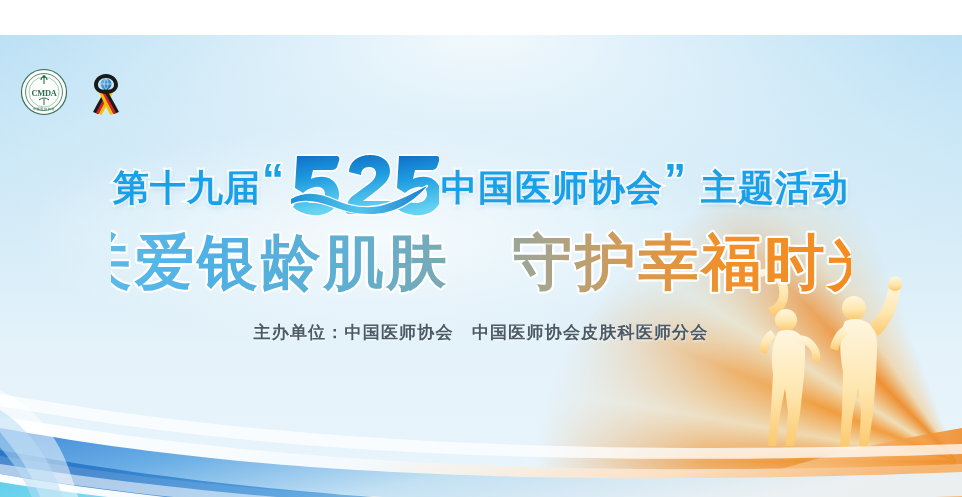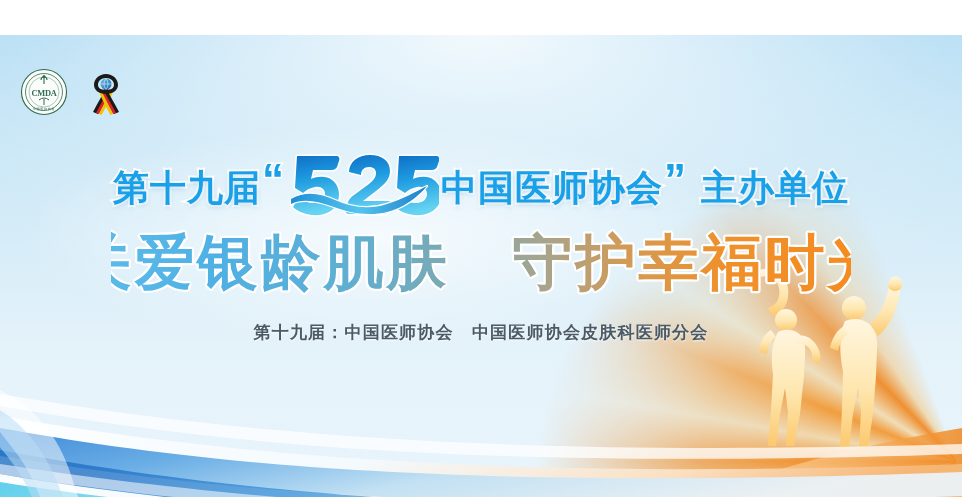--- a/index.html
+++ b/index.html
@@ -343,36 +343,36 @@
 
           <path d="M112 6 L149 6 C152 6 153 8 152 11 L150 17 C149 19 147 20 145 20 L128 20 L126 29
                    C133 26 142 26 147 30 C154 35 156 45 152 54 C148 62 138 66 127 65 C119 64 112 61 108 57
                    L114 47 C118 51 123 53 129 53 C136 53 140 49 140 44 C140 39 136 36 130 37
                    C125 38 121 40 118 43 L110 38 Z"></path>
         </g>
 
         <path d="M4 49 C20 40 34 44 48 50 C64 57 82 60 100 54 C116 49 128 42 140 36
                  C130 48 116 58 100 62 C80 67 60 62 44 56 C30 51 16 48 4 54 Z" fill="url(#gWave)" stroke="#FFFFFF" stroke-width="2.4" paint-order="stroke" stroke-linejoin="round"></path>
       </svg>
-    </span><span class="hl-part">中国医师协会</span><span class="hl-quote hl-q-close">”</span><span class="hl-part" style="margin-left:14px;">主办单位</span>
+    </span><span class="hl-part">中国医师协会</span><span class="hl-quote hl-q-close">”</span><span class="hl-part" style="margin-left:14px;">主题活动</span>
   </div>
 
   <div id="slogan">
     <svg width="740" height="78" viewBox="0 0 740 78" xmlns="http://www.w3.org/2000/svg">
       <defs>
         <linearGradient id="sloganGrad" x1="0" y1="0" x2="1" y2="0">
           <stop offset="0%" stop-color="#5DBDEB"></stop>
           <stop offset="18%" stop-color="#4FB0E4"></stop>
           <stop offset="34%" stop-color="#5FAFD2"></stop>
           <stop offset="48%" stop-color="#7FA8AE"></stop>
           <stop offset="58%" stop-color="#A8A48C"></stop>
           <stop offset="68%" stop-color="#D39A55"></stop>
           <stop offset="80%" stop-color="#F0902A"></stop>
           <stop offset="100%" stop-color="#F58A1E"></stop>
         </linearGradient>
       </defs>
       <text x="370" y="56" text-anchor="middle" font-family="'Liberation Serif','DejaVu Serif',serif" font-size="60" font-weight="bold" letter-spacing="3" fill="url(#sloganGrad)" stroke="#FFFFFF" stroke-width="4.5" paint-order="stroke" stroke-linejoin="round">关爱银龄肌肤　守护幸福时光</text>
     </svg>
   </div>
 
-  <div id="organizer">第十九届：中国医师协会　中国医师协会皮肤科医师分会</div>
+  <div id="organizer">主办单位：中国医师协会　中国医师协会皮肤科医师分会</div>
 
 </div>
 
 </body></html>

